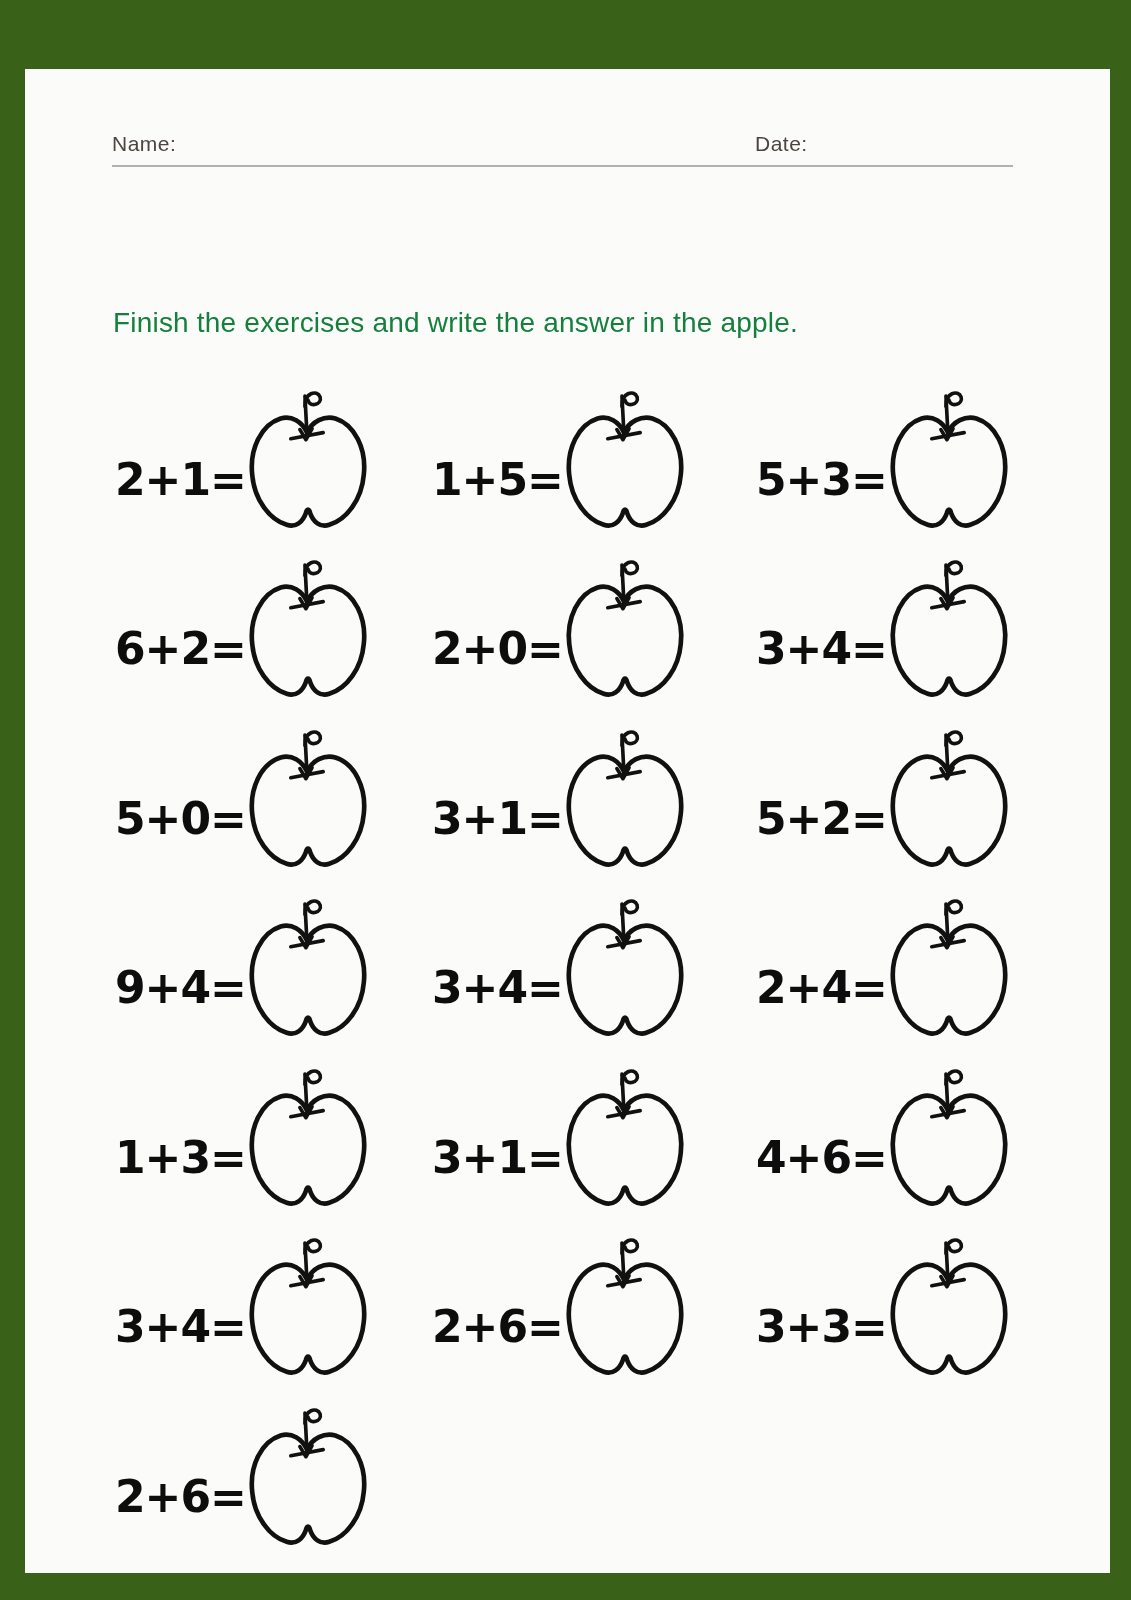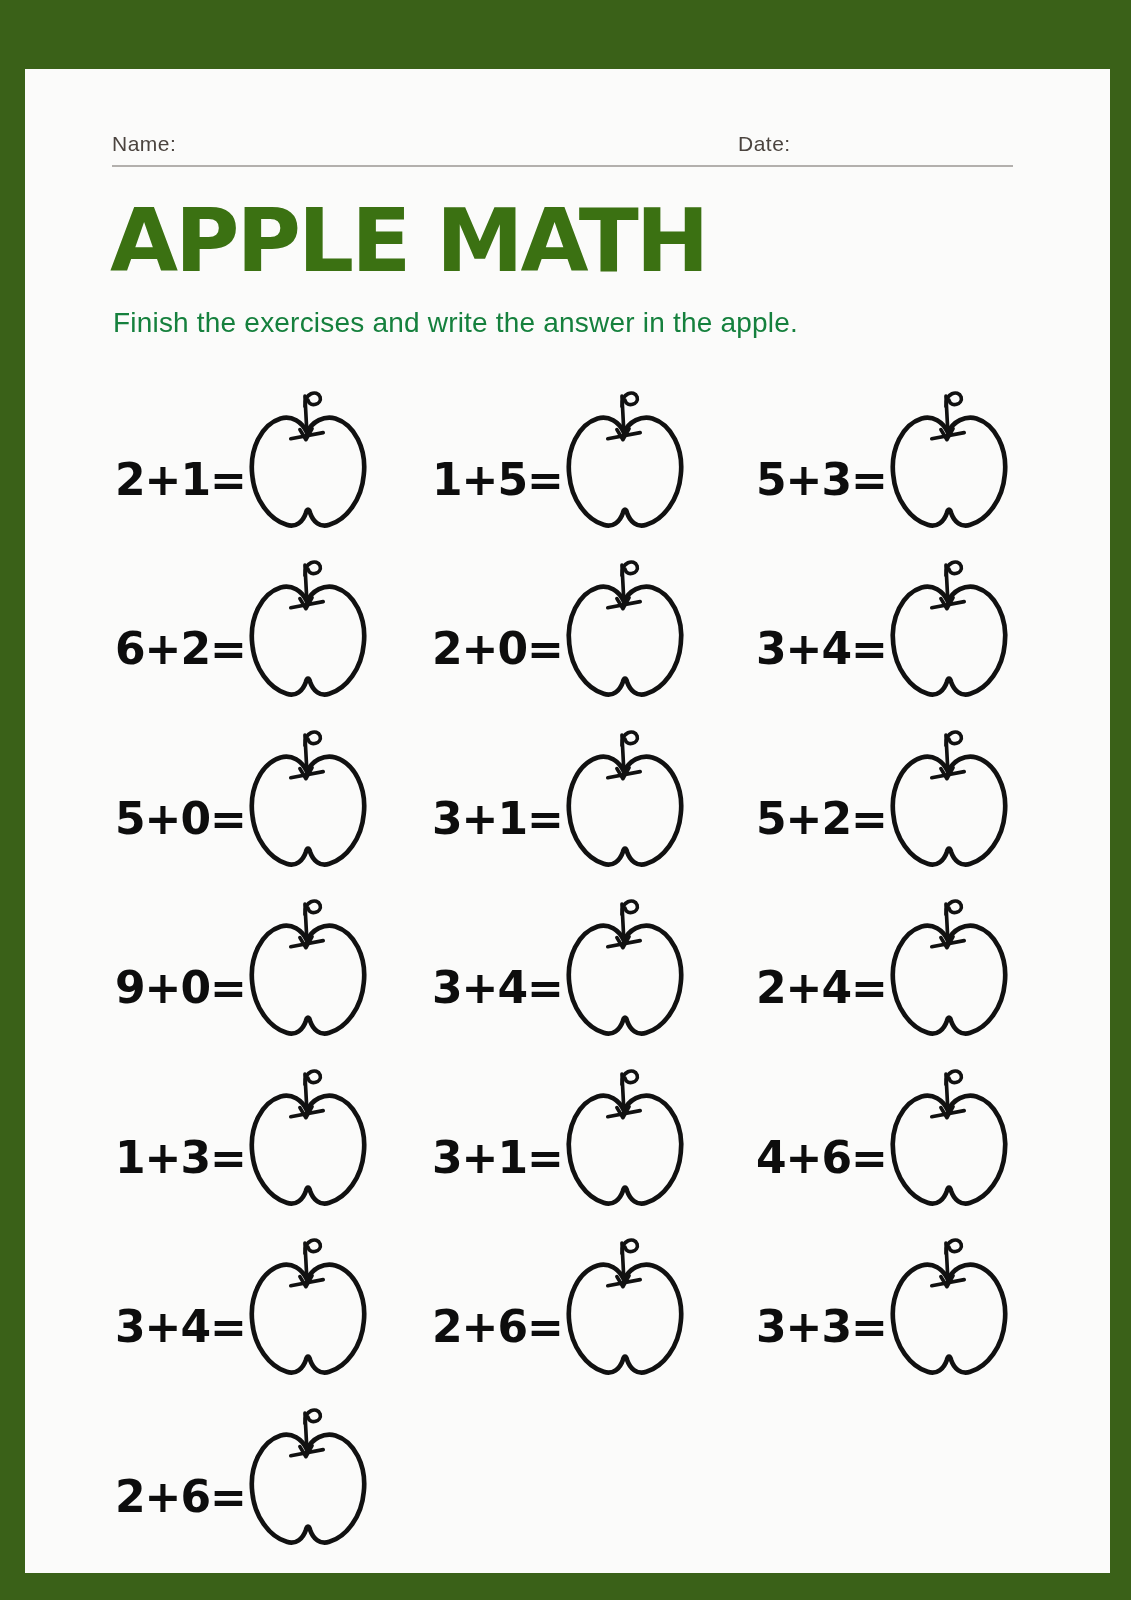--- a/index.html
+++ b/index.html
@@ -32,21 +32,21 @@
     padding-bottom:9px;
   }
   .nd-label{
     display:inline-block;
     font-size:21px;
     color:#4b443f;
     letter-spacing:0.5px;
   }
   .date-label{
     position:absolute;
-    left:626px;
+    left:643px;
     top:0;
   }
   
   .title{
     position:absolute;
     left:85px;
     top:128px;
     font-family:"DejaVu Sans","Liberation Sans",sans-serif;
     font-weight:bold;
     font-size:88px;
@@ -106,21 +106,20 @@
 <body>
 
 <div class="page">
   <div class="paper">
 
     <div class="namedate">
       <span class="nd-label">Name:</span>
       <span class="nd-label date-label">Date:</span>
     </div>
 
-    <h1 class="title">APPLE MATH</h1>
     <p class="subtitle">Finish the exercises and write the answer in the apple.</p>
 
     <div class="grid">
         <div class="cell">
           <span class="ex-label">2+1=</span>
           <svg class="apple" viewBox="0 0 122 150" xmlns="http://www.w3.org/2000/svg">
     <path class="stroke" d="M60,46 C55,35 45,29 34,32 C15,38 3,62 6,88 C8,112 23,132 40,137 C49,140 56,134 59,125 C60,121 62,121 63,125 C66,134 73,140 82,137 C99,132 114,112 116,88 C119,62 107,38 88,32 C77,29 65,35 60,46 Z"></path>
     <path class="stroke thin" d="M60,48 L58,10"></path>
     <path class="stroke thin" d="M58,20 C57,7 70,3 73,11 C75,18 63,22 61,14"></path>
     <path class="stroke thin" d="M44,52 L76,46"></path>
@@ -201,21 +200,21 @@
           <span class="ex-label">5+2=</span>
           <svg class="apple" viewBox="0 0 122 150" xmlns="http://www.w3.org/2000/svg">
     <path class="stroke" d="M60,46 C55,35 45,29 34,32 C15,38 3,62 6,88 C8,112 23,132 40,137 C49,140 56,134 59,125 C60,121 62,121 63,125 C66,134 73,140 82,137 C99,132 114,112 116,88 C119,62 107,38 88,32 C77,29 65,35 60,46 Z"></path>
     <path class="stroke thin" d="M60,48 L58,10"></path>
     <path class="stroke thin" d="M58,20 C57,7 70,3 73,11 C75,18 63,22 61,14"></path>
     <path class="stroke thin" d="M44,52 L76,46"></path>
     <path class="stroke thin" d="M53,43 L59,53 L65,42"></path>
   </svg>
         </div>
         <div class="cell">
-          <span class="ex-label">9+0=</span>
+          <span class="ex-label">9+4=</span>
           <svg class="apple" viewBox="0 0 122 150" xmlns="http://www.w3.org/2000/svg">
     <path class="stroke" d="M60,46 C55,35 45,29 34,32 C15,38 3,62 6,88 C8,112 23,132 40,137 C49,140 56,134 59,125 C60,121 62,121 63,125 C66,134 73,140 82,137 C99,132 114,112 116,88 C119,62 107,38 88,32 C77,29 65,35 60,46 Z"></path>
     <path class="stroke thin" d="M60,48 L58,10"></path>
     <path class="stroke thin" d="M58,20 C57,7 70,3 73,11 C75,18 63,22 61,14"></path>
     <path class="stroke thin" d="M44,52 L76,46"></path>
     <path class="stroke thin" d="M53,43 L59,53 L65,42"></path>
   </svg>
         </div>
         <div class="cell">
           <span class="ex-label">3+4=</span>

